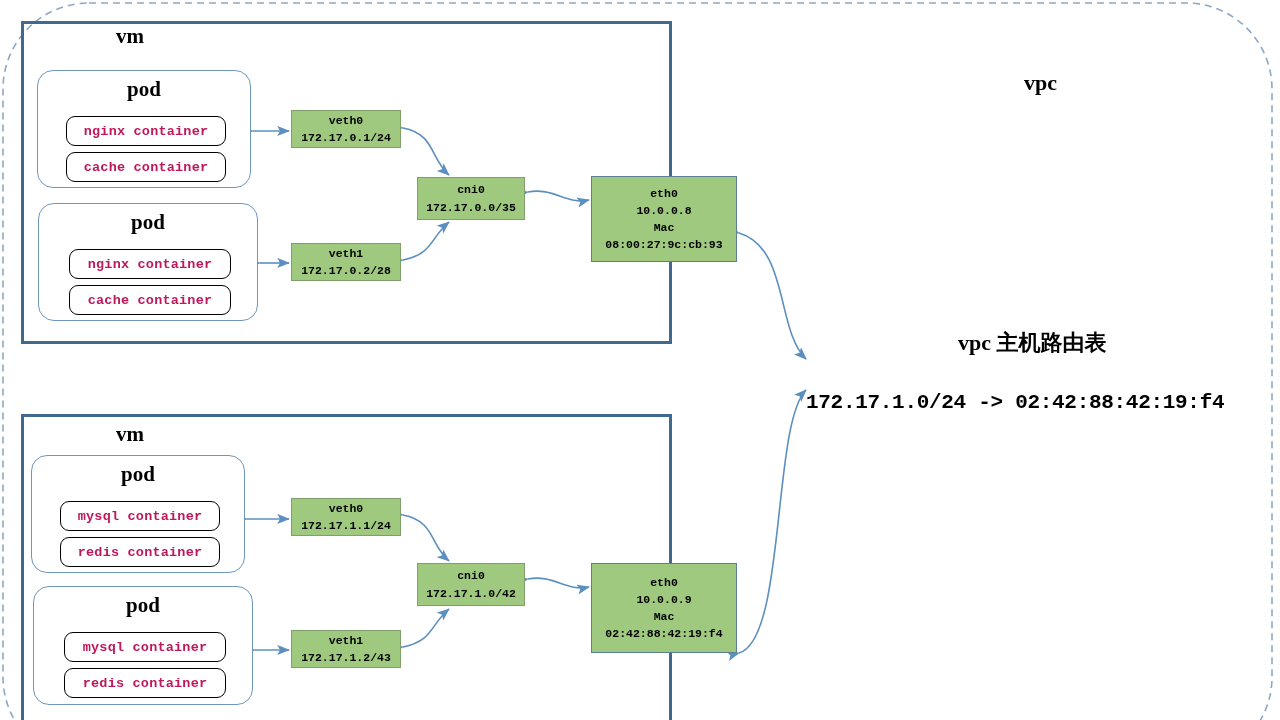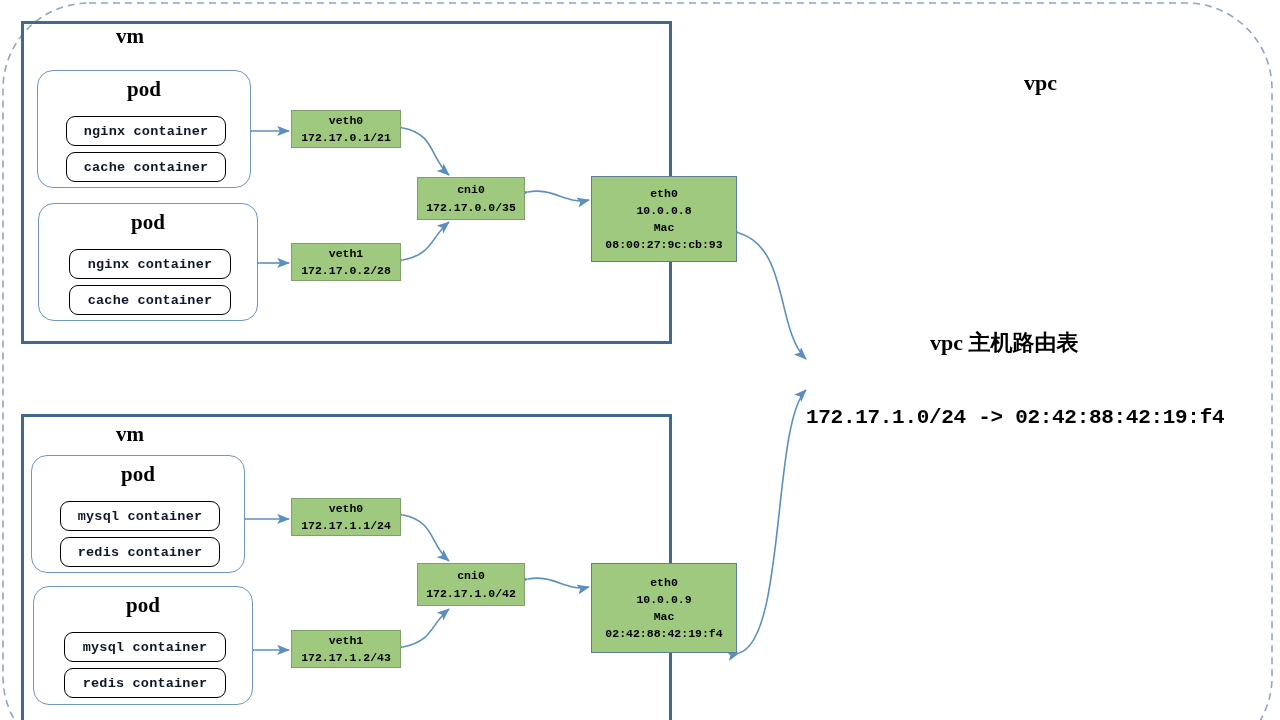--- a/index.html
+++ b/index.html
@@ -60,21 +60,21 @@
     position: absolute;
     border: 1.4px solid #000000;
     border-radius: 9px;
     background: #ffffff;
     box-sizing: border-box;
     display: flex;
     align-items: center;
     justify-content: center;
     font-family: "Liberation Mono", "DejaVu Sans Mono", monospace;
     font-size: 13.5px;
-    color: #0f172a;
+    color: #be185d;
     letter-spacing: 0.2px;
   }
   
   .iface-box {
     position: absolute;
     border: 1.3px solid #7f9f6b;
     background: #9fc97f;
     box-sizing: border-box;
     display: flex;
     flex-direction: column;
@@ -162,21 +162,21 @@
   </div>
 
   <div class="pod-box" style="left:38px; top:203px; width:220px; height:118px;">
     <div class="pod-label">pod</div>
     <div class="ctr-box" style="left:30px; top:45px; width:162px; height:30px;">nginx container</div>
     <div class="ctr-box" style="left:30px; top:81px; width:162px; height:30px;">cache container</div>
   </div>
 
   <div class="iface-box" style="left:291px; top:110px; width:110px; height:38px;">
     <span class="iface-line">veth0</span>
-    <span class="iface-line">172.17.0.1/21</span>
+    <span class="iface-line">172.17.0.1/24</span>
   </div>
   <div class="iface-box" style="left:291px; top:243px; width:110px; height:38px;">
     <span class="iface-line">veth1</span>
     <span class="iface-line">172.17.0.2/28</span>
   </div>
 
   <div class="iface-box" style="left:417px; top:177px; width:108px; height:43px;">
     <span class="iface-line">cni0</span>
     <span class="iface-line">172.17.0.0/35</span>
   </div>
@@ -219,16 +219,16 @@
 
   <div class="iface-box eth" style="left:591px; top:563px; width:146px; height:90px;">
     <span class="iface-line">eth0</span>
     <span class="iface-line">10.0.0.9</span>
     <span class="iface-line">Mac</span>
     <span class="iface-line">02:42:88:42:19:f4</span>
   </div>
 
   <div class="vpc-label" style="left:1024px; top:48px;margin-top:22px;">vpc</div>
 
-  <div class="route-title" style="left:930px; top:328px;">vpc 主机路由表</div>
-  <div class="route-row" style="left:806px; top:406px;">172.17.1.0/24 -&gt; 02:42:88:42:19:f4</div>
+  <div class="route-title" style="left:958px; top:328px;">vpc 主机路由表</div>
+  <div class="route-row" style="left:806px; top:391px;">172.17.1.0/24 -&gt; 02:42:88:42:19:f4</div>
 
 </div>
 
 </body></html>

